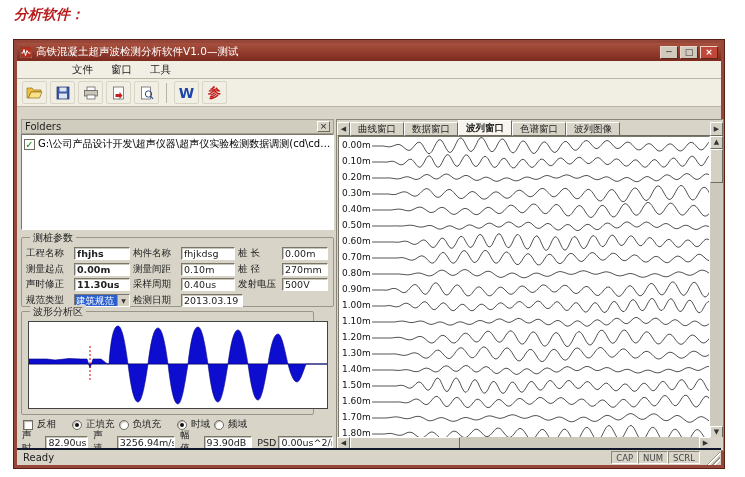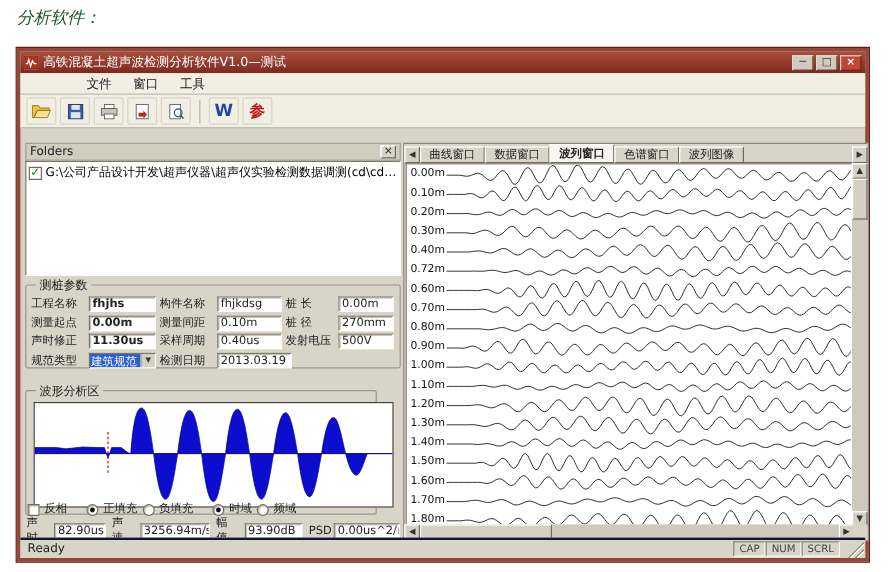--- a/index.html
+++ b/index.html
@@ -1,19 +1,19 @@
 <!DOCTYPE html>
 <html><head>
 <meta charset="utf-8">
 <style>
   * { box-sizing: border-box; margin: 0; padding: 0; }
   html,body { width:745px; height:477px; background:#fff; overflow:hidden;
     font-family:"DejaVu Sans","Liberation Sans",sans-serif; font-size:11px; }
-  .heading { position:absolute; left:14px; top:6px; font-size:14px; font-weight:normal;
-    color:#14532d; font-style:italic; }
+  .heading { position:absolute; left:14px; top:6px; font-size:14px; font-weight:bold;
+    color:#b91c1c; font-style:italic; }
 
   .window { position:absolute; left:14px; top:40px; width:710px; height:428px;
     background:#d8d4c8; border:3px solid #96473a; outline:1px solid #5a1f16; }
 
   .titlebar { position:absolute; left:0; top:0; right:0; height:18px;
     background:linear-gradient(180deg,#a8503e,#7c2a1e); display:flex; align-items:center;
     padding:0 3px; color:#fff; }
   .titlebar .app-icon { width:12px; height:12px; margin-right:4px; flex:none; }
   .titlebar .title { font-size:10.5px; white-space:nowrap; overflow:hidden; flex:1; }
   .winbtn { width:18px; height:13px; margin-left:2px; border:1px solid;
@@ -60,21 +60,21 @@
     box-shadow:inset 1px 1px 0 #c9c5b9; height:13px; font-size:9.5px; padding:0 2px;
     white-space:nowrap; overflow:hidden; margin-right:3px; }
   .w56{width:56px;font-weight:bold;} .w54{width:54px;} .w46{width:46px;} .w62{width:62px;}
   .dd { display:flex; width:56px; height:13px; margin-right:3px; border:1px solid;
     border-color:#7a766a #fff #fff #7a766a; background:#fff; }
   .dd .val { flex:1; background:#2b5fce; color:#fff; font-size:9.5px; padding:0 1px;
     white-space:nowrap; overflow:hidden; }
   .dd .arrow { width:12px; background:#d4d0c4; border-left:1px solid #9a968a; font-size:6px;
     color:#333; text-align:center; line-height:11px; }
 
-  .waveg { left:4px; top:282px; width:293px; height:104px;padding-left:32px; }
+  .waveg { left:4px; top:268px; width:293px; height:104px;padding-left:32px; }
   .plot { position:absolute; left:6px; top:9px; width:300px; height:88px; background:#fff;
     border:1px solid #444; }
 
   .ctrlrow { position:absolute; left:6px; top:375px; width:312px; height:13px; display:flex;
     align-items:center; gap:4px; font-size:9.5px; color:#222; }
   .ctrlrow .gap { width:8px; }
   .rdo { width:10px; height:10px; border-radius:50%; background:#fff; border:1px solid #6f6b5f;
     box-shadow:inset 1px 1px 1px #b9b5a9; position:relative; flex:none; }
   .rdo.sel::after { content:""; position:absolute; left:2px; top:2px; width:4px; height:4px;
     border-radius:50%; background:#111; }
@@ -303,21 +303,21 @@
       <div class="tarrow">▶</div>
     </div>
 
     <div class="wave-view">
       <div id="depth-col">
           <div class="depth-label" style="top: 3px;">0.00m</div>
           <div class="depth-label" style="top: 19px;">0.10m</div>
           <div class="depth-label" style="top: 35px;">0.20m</div>
           <div class="depth-label" style="top: 51px;">0.30m</div>
           <div class="depth-label" style="top: 67px;">0.40m</div>
-          <div class="depth-label" style="top: 83px;">0.72m</div>
+          <div class="depth-label" style="top: 83px;">0.50m</div>
           <div class="depth-label" style="top: 99px;">0.60m</div>
           <div class="depth-label" style="top: 115px;">0.70m</div>
           <div class="depth-label" style="top: 131px;">0.80m</div>
           <div class="depth-label" style="top: 147px;">0.90m</div>
           <div class="depth-label" style="top: 163px;">1.00m</div>
           <div class="depth-label" style="top: 179px;">1.10m</div>
           <div class="depth-label" style="top: 195px;">1.20m</div>
           <div class="depth-label" style="top: 211px;">1.30m</div>
           <div class="depth-label" style="top: 227px;">1.40m</div>
           <div class="depth-label" style="top: 243px;">1.50m</div>

